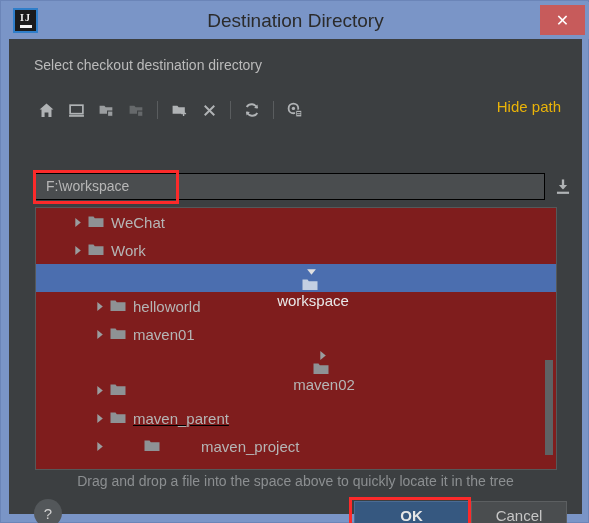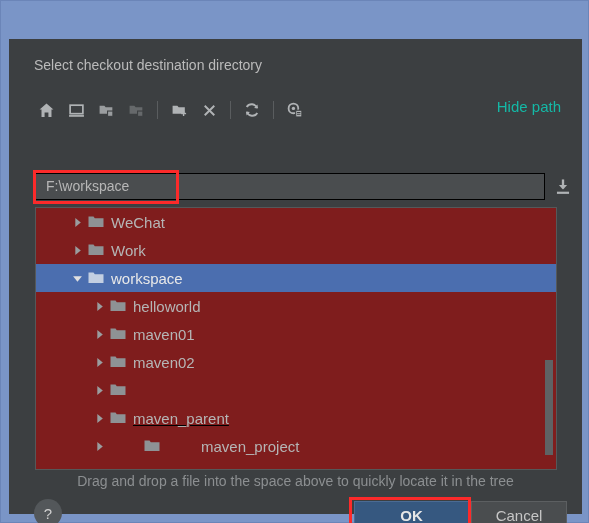--- a/index.html
+++ b/index.html
@@ -105,21 +105,21 @@
     cursor: pointer;
   }
   .tb-sep {
     width: 1px; height: 18px;
     background: #5a5d5f;
     margin: 0 6px;
   }
   .hide-path {
     position: absolute;
     right: 0; top: 4px;
-    color: #14b8a6;
+    color: #eab308;
     font-size: 15px;
     cursor: pointer;
   }
 
   
   .path-row {
     position: absolute;
     left: 26px; top: 134px;
     width: 510px; height: 27px;
     background: #4a4d4f;
@@ -245,20 +245,28 @@
     pointer-events: none;
   }
   .annot-path { left: 24px; top: 131px; width: 146px; height: 34px; }
   .annot-ok   { left: 340px; top: 458px; width: 122px; height: 37px; }
 </style>
 </head>
 <body>
 
 <div class="window">
 
+  <div class="titlebar">
+    <div class="ij-icon">
+      <div class="ij-text">IJ</div>
+      <div class="ij-bar"></div>
+    </div>
+    <div class="title-text">Destination Directory</div>
+    <div class="close-btn">✕</div>
+  </div>
 
   <div class="body">
 
     <div class="subtitle">Select checkout destination directory</div>
 
     <div class="toolbar">
 
       <div class="tb-btn">
         <svg width="17" height="17" viewBox="0 0 16 16">
           <path d="M8 1.5 L1.5 7 L3.3 7 L3.3 14 L6.2 14 L6.2 9.8 L9.8 9.8 L9.8 14 L12.7 14 L12.7 7 L14.5 7 Z" fill="#b0b3b5"></path>
@@ -360,21 +368,21 @@
                 <path d="M3 1 L8 5 L3 9 Z" fill="#9a9d9f"></path>
               </svg>
             </span>
             <span class="folder-ico">
               <svg width="16" height="14" viewBox="0 0 16 14">
                 <path d="M0.5 1.5 L5.5 1.5 L6.8 3.2 L15.5 3.2 L15.5 12 L0.5 12 Z" fill="#8e9295"></path>
               </svg>
             </span>
             <span class="tree-label">Work</span>
           </div>
-          <div class="tree-row selected" style="padding-left: 34px;">
+          <div class="tree-row selected" style="padding-left: 34px; flex-direction: column;">
             <span class="arrow">
               <svg width="11" height="11" viewBox="0 0 10 10">
                 <path d="M1 3 L9 3 L5 8 Z" fill="#e0e0e0"></path>
               </svg>
             </span>
             <span class="folder-ico">
               <svg width="16" height="14" viewBox="0 0 16 14">
                 <path d="M0.5 1.5 L5.5 1.5 L6.8 3.2 L15.5 3.2 L15.5 12 L0.5 12 Z" fill="#c3cfe2"></path>
               </svg>
             </span>
@@ -399,21 +407,21 @@
                 <path d="M3 1 L8 5 L3 9 Z" fill="#9a9d9f"></path>
               </svg>
             </span>
             <span class="folder-ico">
               <svg width="16" height="14" viewBox="0 0 16 14">
                 <path d="M0.5 1.5 L5.5 1.5 L6.8 3.2 L15.5 3.2 L15.5 12 L0.5 12 Z" fill="#8e9295"></path>
               </svg>
             </span>
             <span class="tree-label">maven01</span>
           </div>
-          <div class="tree-row" style="padding-left: 56px;">
+          <div class="tree-row" style="padding-left: 56px; flex-direction: column;">
             <span class="arrow">
               <svg width="11" height="11" viewBox="0 0 10 10">
                 <path d="M3 1 L8 5 L3 9 Z" fill="#9a9d9f"></path>
               </svg>
             </span>
             <span class="folder-ico">
               <svg width="16" height="14" viewBox="0 0 16 14">
                 <path d="M0.5 1.5 L5.5 1.5 L6.8 3.2 L15.5 3.2 L15.5 12 L0.5 12 Z" fill="#8e9295"></path>
               </svg>
             </span>

